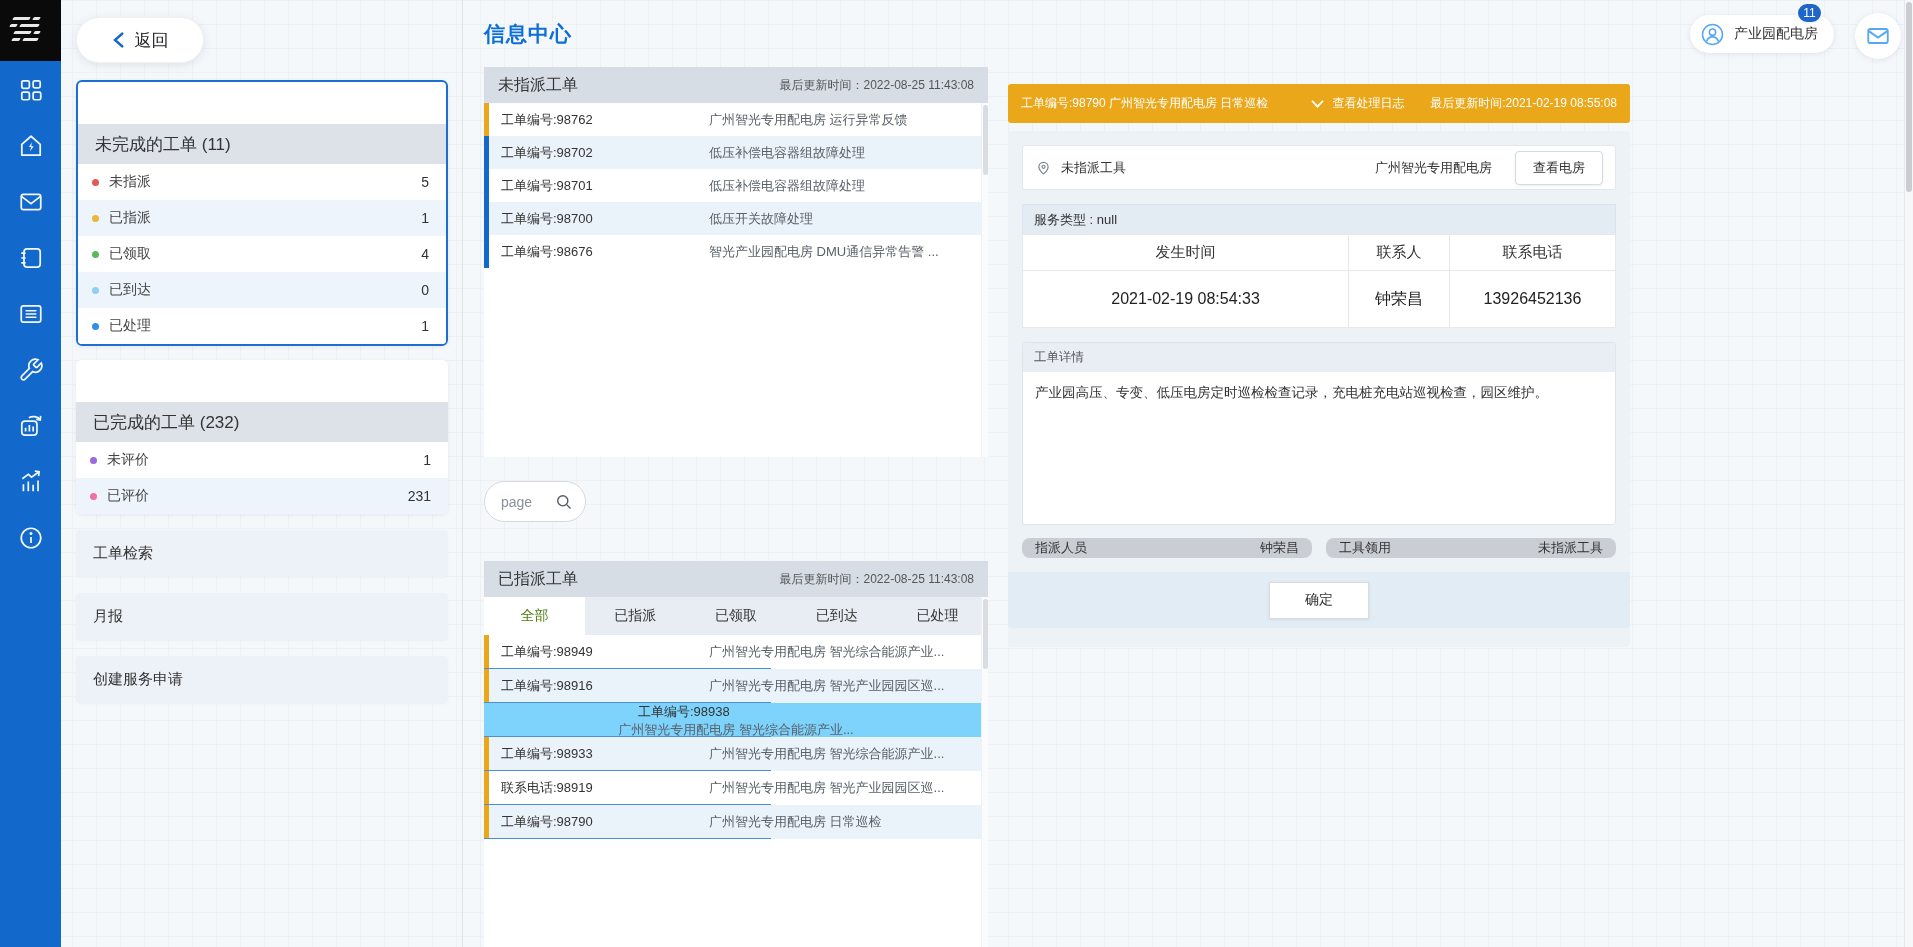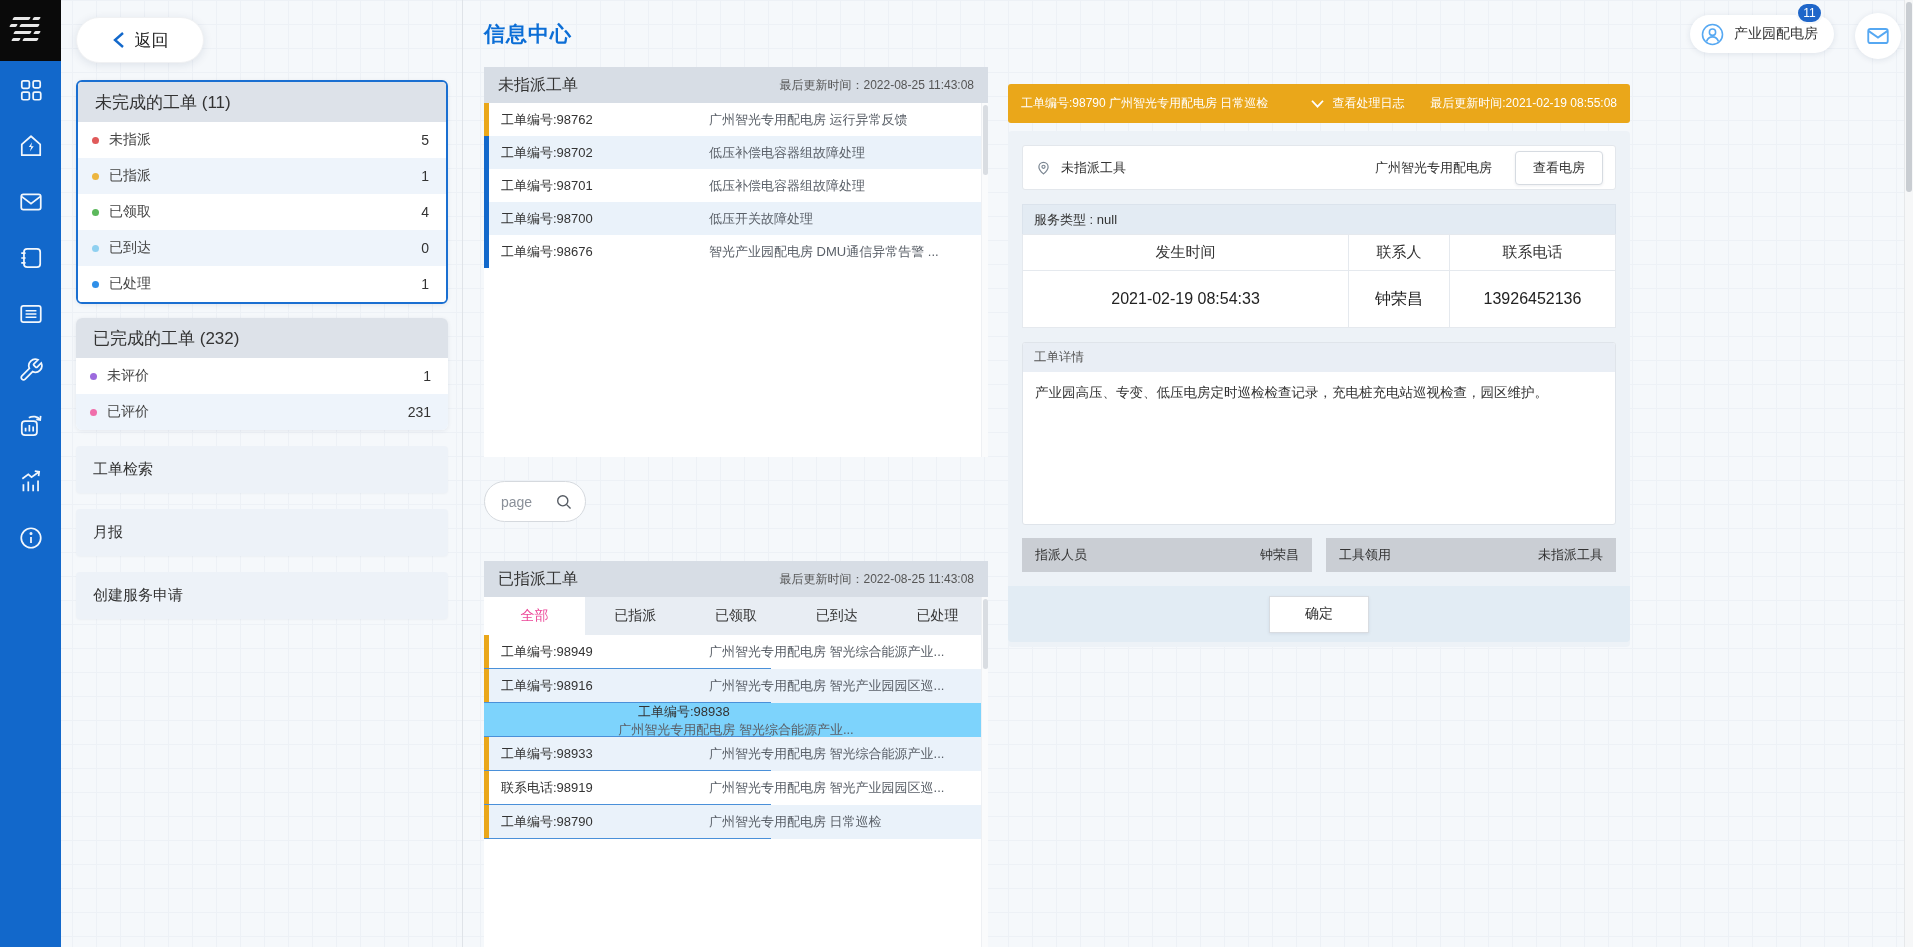--- a/index.html
+++ b/index.html
@@ -27,21 +27,21 @@
   .left-region { position:absolute; left:76px; top:0; width:372px; }
   .back-btn { margin-top:17px; width:128px; height:46px; background:#fff; border:1px solid #f0f1f3;
     border-radius:26px; box-shadow:0 2px 10px rgba(20,40,80,.10); display:flex; align-items:center;
     justify-content:center; gap:9px; cursor:pointer; }
   .back-btn span { font-size:17px; color:#222; }
   .card { background:#fff; border-radius:6px; overflow:hidden; box-shadow:0 1px 4px rgba(20,40,80,.08); }
   .card.selected { border:2px solid #1a6fd1; }
   .card-unfinished { margin-top:17px; }
   .card-finished { margin-top:14px; }
   .card-header { height:40px; background:#dde2e9; display:flex; align-items:center; padding:0 17px;
-    font-size:17px; color:#333; }
+    font-size:17px; color:#333;margin-top:42px; }
   .cat-row { height:36px; display:flex; align-items:center; padding:0 17px 0 14px; cursor:pointer; }
   .cat-row:nth-child(odd) { background:#eef4fb; }
   .cat-row:nth-child(even) { background:#fff; }
   .dot { width:7px; height:7px; border-radius:50%; margin-right:10px; flex:none; }
   .cat-label { font-size:14px; color:#444; }
   .cat-count { margin-left:auto; font-size:14px; color:#333; }
   .nav-bar { margin-top:16px; height:47px; background:#edf2f8; border-radius:4px; display:flex;
     align-items:center; padding:0 17px; font-size:15px; color:#333; cursor:pointer;
     box-shadow:0 1px 2px rgba(20,40,80,.04); }
 
@@ -66,21 +66,21 @@
     border-left:1px solid #eef0f3; }
   .scroll-thumb { position:absolute; top:2px; left:1px; width:5px; height:70px; background:#d9dde2; border-radius:3px; }
   .pager { margin-top:24px; width:102px; height:41px; border:1px solid #d5d9de; border-radius:21px;
     background:#fff; display:flex; align-items:center; padding:0 12px 0 16px; gap:8px; }
   .pager input { border:none; outline:none; width:46px; font-size:14px; color:#555; background:transparent;
     font-family:inherit; }
   .pager input::placeholder { color:#8a9099; }
   .tabs { height:38px; background:#e8edf3; display:flex; }
   .tab { width:20%; display:flex; align-items:center; justify-content:center; font-size:14px;
     color:#333; cursor:pointer; }
-  .tab.active { background:#fff; color:#ec4899; }
+  .tab.active { background:#fff; color:#4d7c0f; }
 
   
   .right { position:absolute; left:1008px; top:84px; width:622px; }
   .banner { height:39px; border-radius:3px; display:flex; align-items:center; padding:0 13px;
     color:#fff; font-size:12px; }
   .banner-log { display:flex; align-items:center; gap:7px; margin-left:42px; cursor:pointer; }
   .banner-updated { margin-left:auto; }
   .detail-panel { margin-top:8px; background:#edf2f7; border-radius:4px; padding:14px; height:516px;
     display:flex; flex-direction:column; }
   .loc-row { height:45px; background:#fff; border:1px solid #e3e7ec; border-radius:3px; display:flex;
@@ -96,21 +96,21 @@
   .contact-table th { height:36px; font-weight:normal; font-size:15px; color:#333;
     border:1px solid #e5e9ee; }
   .contact-table td { height:57px; text-align:center; font-size:16px; color:#222;
     border:1px solid #e5e9ee; }
   .col-time { width:55%; } .col-person { width:17%; } .col-phone { width:28%; }
   .detail-box { margin-top:14px; border:1px solid #dfe4ea; border-radius:3px; overflow:hidden; background:#fff; }
   .detail-box-header { height:29px; background:#e9eef5; display:flex; align-items:center; padding:0 11px;
     font-size:12.5px; color:#555; }
   .detail-box-body { height:152px; padding:11px 12px; font-size:13.5px; color:#333; line-height:1.5; }
   .gray-bars { margin-top:13px; display:flex; gap:14px; }
-  .gray-bar { flex:1; height:34px; background:#caced4; border-radius:0; display:flex; align-items:center;
+  .gray-bar { flex:1; height:20px; background:#caced4; border-radius:8px; display:flex; align-items:center;
     justify-content:space-between; padding:0 13px; font-size:13px; color:#333; }
   .panel-footer { margin:14px -14px -14px; height:56px; background:#e2ecf4; border-radius:0 0 4px 4px;
     display:flex; align-items:center; justify-content:center; }
   .confirm-btn { width:100px; height:37px; background:#fff; border:1px solid #d8dce1; border-radius:0;
     box-shadow:0 1px 3px rgba(20,40,80,.08); font-size:14px; color:#333; cursor:pointer; font-family:inherit; }
 
   
   .user-chip { position:absolute; left:1690px; top:15px; height:38px; background:#fff; border-radius:19px;
     box-shadow:0 1px 6px rgba(20,40,80,.10); display:flex; align-items:center; padding:0 16px 0 10px;
     gap:9px; cursor:pointer; }

